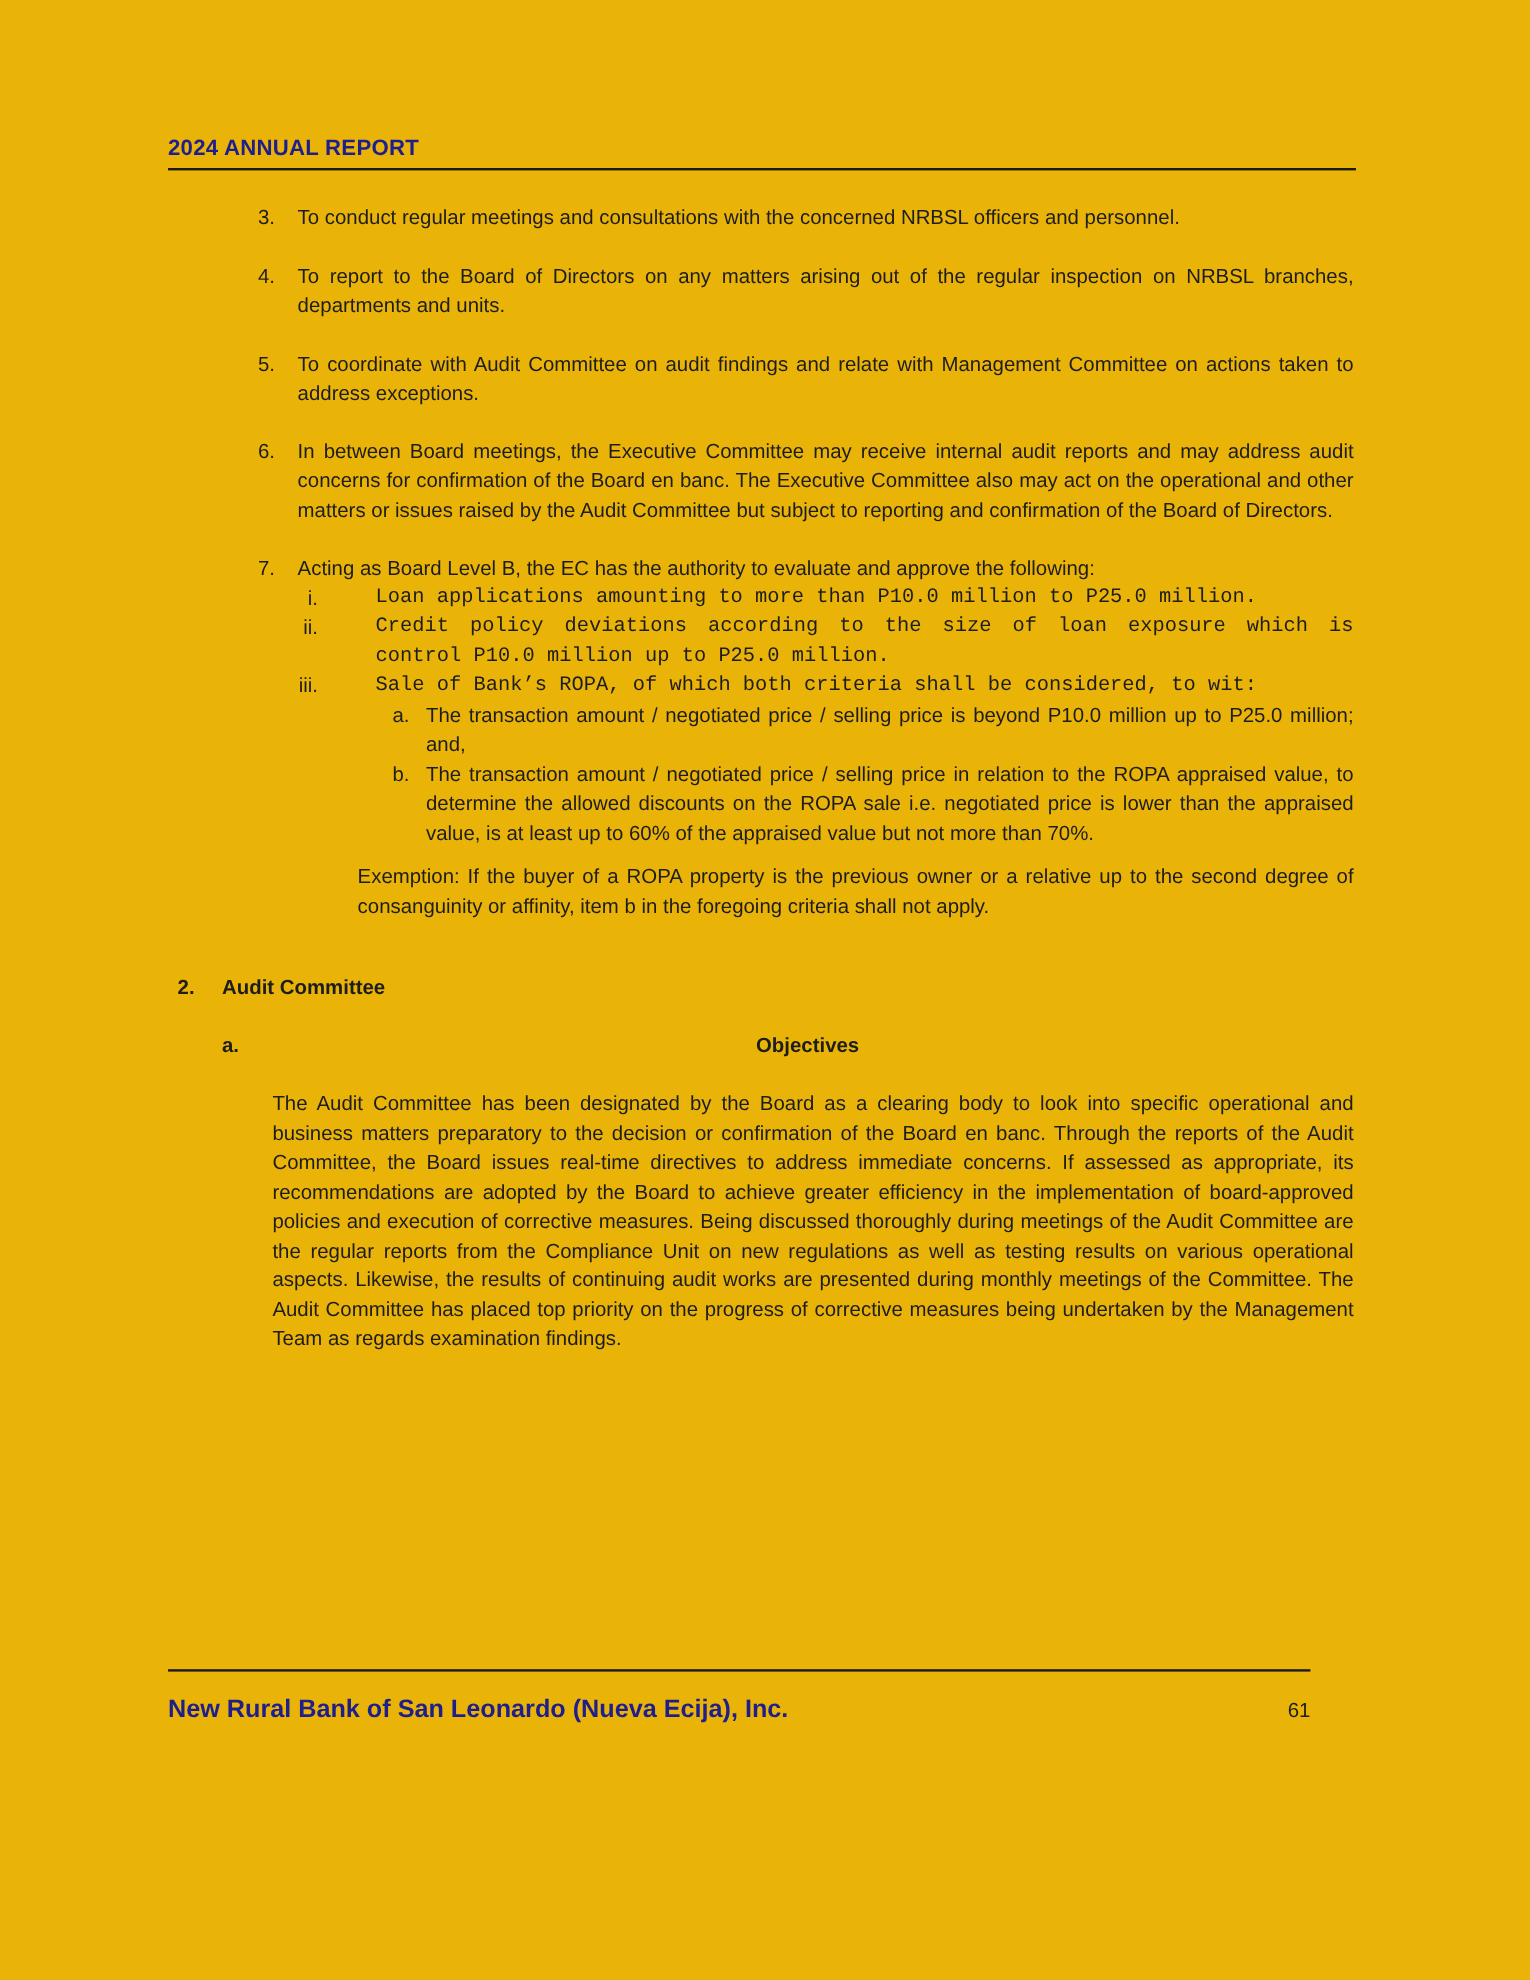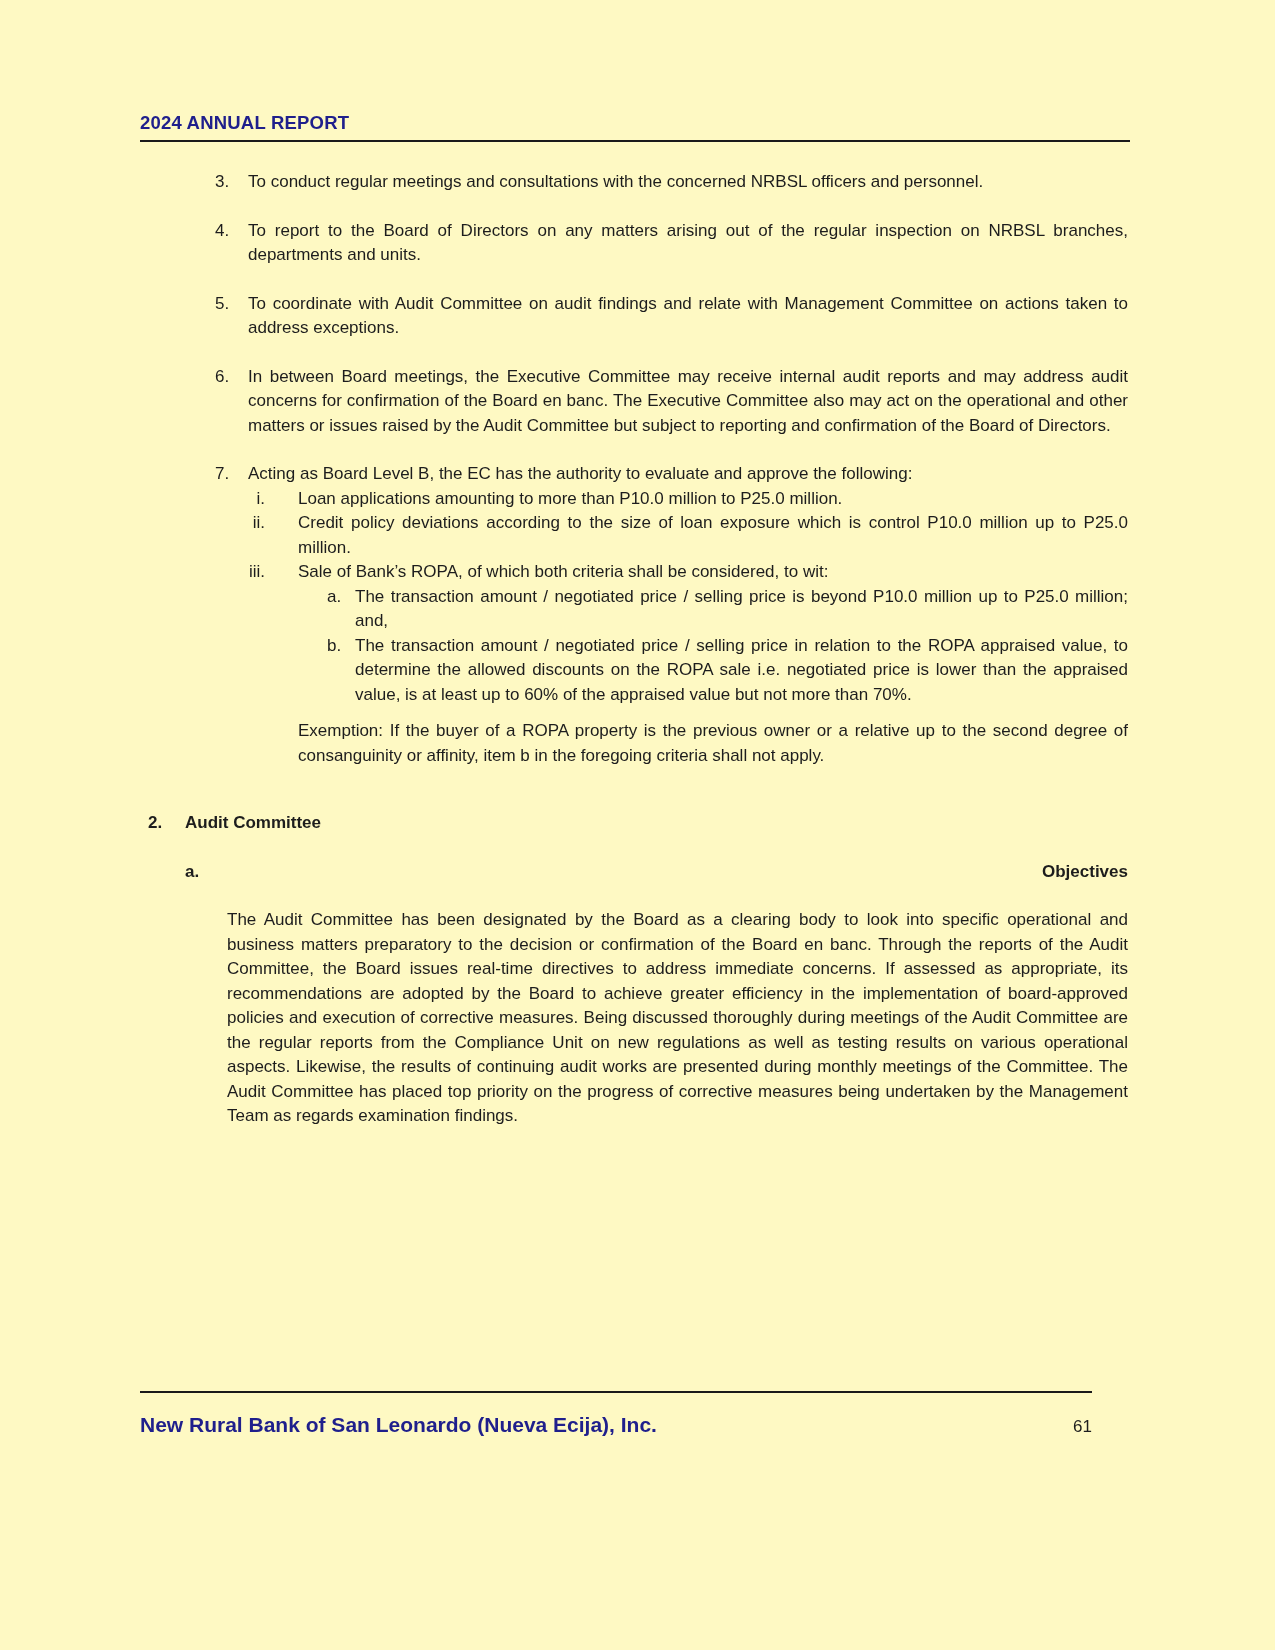--- a/index.html
+++ b/index.html
@@ -6,21 +6,21 @@
     --navy:#1f1f8c;
     --ink:#1d1d1d;
     --rule:#1a1a1a;
   }
   *{margin:0;padding:0;box-sizing:border-box;}
   html,body{background:#ffffff;}
   .page{
     position:relative;
     width:1275px;
     height:1650px;
-    background:#fef9c3;
+    background:#eab308;
     font-family:"Liberation Sans","DejaVu Sans",sans-serif;
     color:var(--ink);
     font-size:17px;
     line-height:24.5px;
     overflow:hidden;
   }
   
   .header{
     padding-top:112px;
     margin-left:140px;
@@ -44,36 +44,36 @@
     margin:28px 147px 0 140px; 
   }
   .row{display:flex;}
   .row .txt{flex:1;text-align:justify;}
   
   .num-row{margin-bottom:24px;}
   .num-row .marker{margin-left:75px;width:33px;flex:0 0 auto;}
   .num-row.tight{margin-bottom:0;}
   
   .rom-row .marker{margin-left:55px;width:70px;flex:0 0 auto;text-align:right;}
-  .rom-row .txt{margin-left:33px;}
+  .rom-row .txt{margin-left:48px;font-family:Liberation Mono, monospace;}
   
   .let-row .marker{margin-left:187px;width:28px;flex:0 0 auto;}
   
   .exemption{
     margin-top:12px;
     margin-left:158px;
     text-align:justify;
   }
   
   .sec-row{margin-top:43px;font-weight:bold;}
   .sec-row .marker{margin-left:8px;width:37px;flex:0 0 auto;}
   .sec-row .txt{text-align:left;}
   .sub-row{margin-top:24px;font-weight:bold;}
   .sub-row .marker{margin-left:45px;width:33px;flex:0 0 auto;}
-  .sub-row .txt{text-align:right;}
+  .sub-row .txt{text-align:center;}
   
   .para{
     margin-left:87px;
     text-align:justify;
   }
   .para.first{margin-top:24px;}
   .para.second{margin-top:20px;}
   
   .footer{
     position:absolute;

